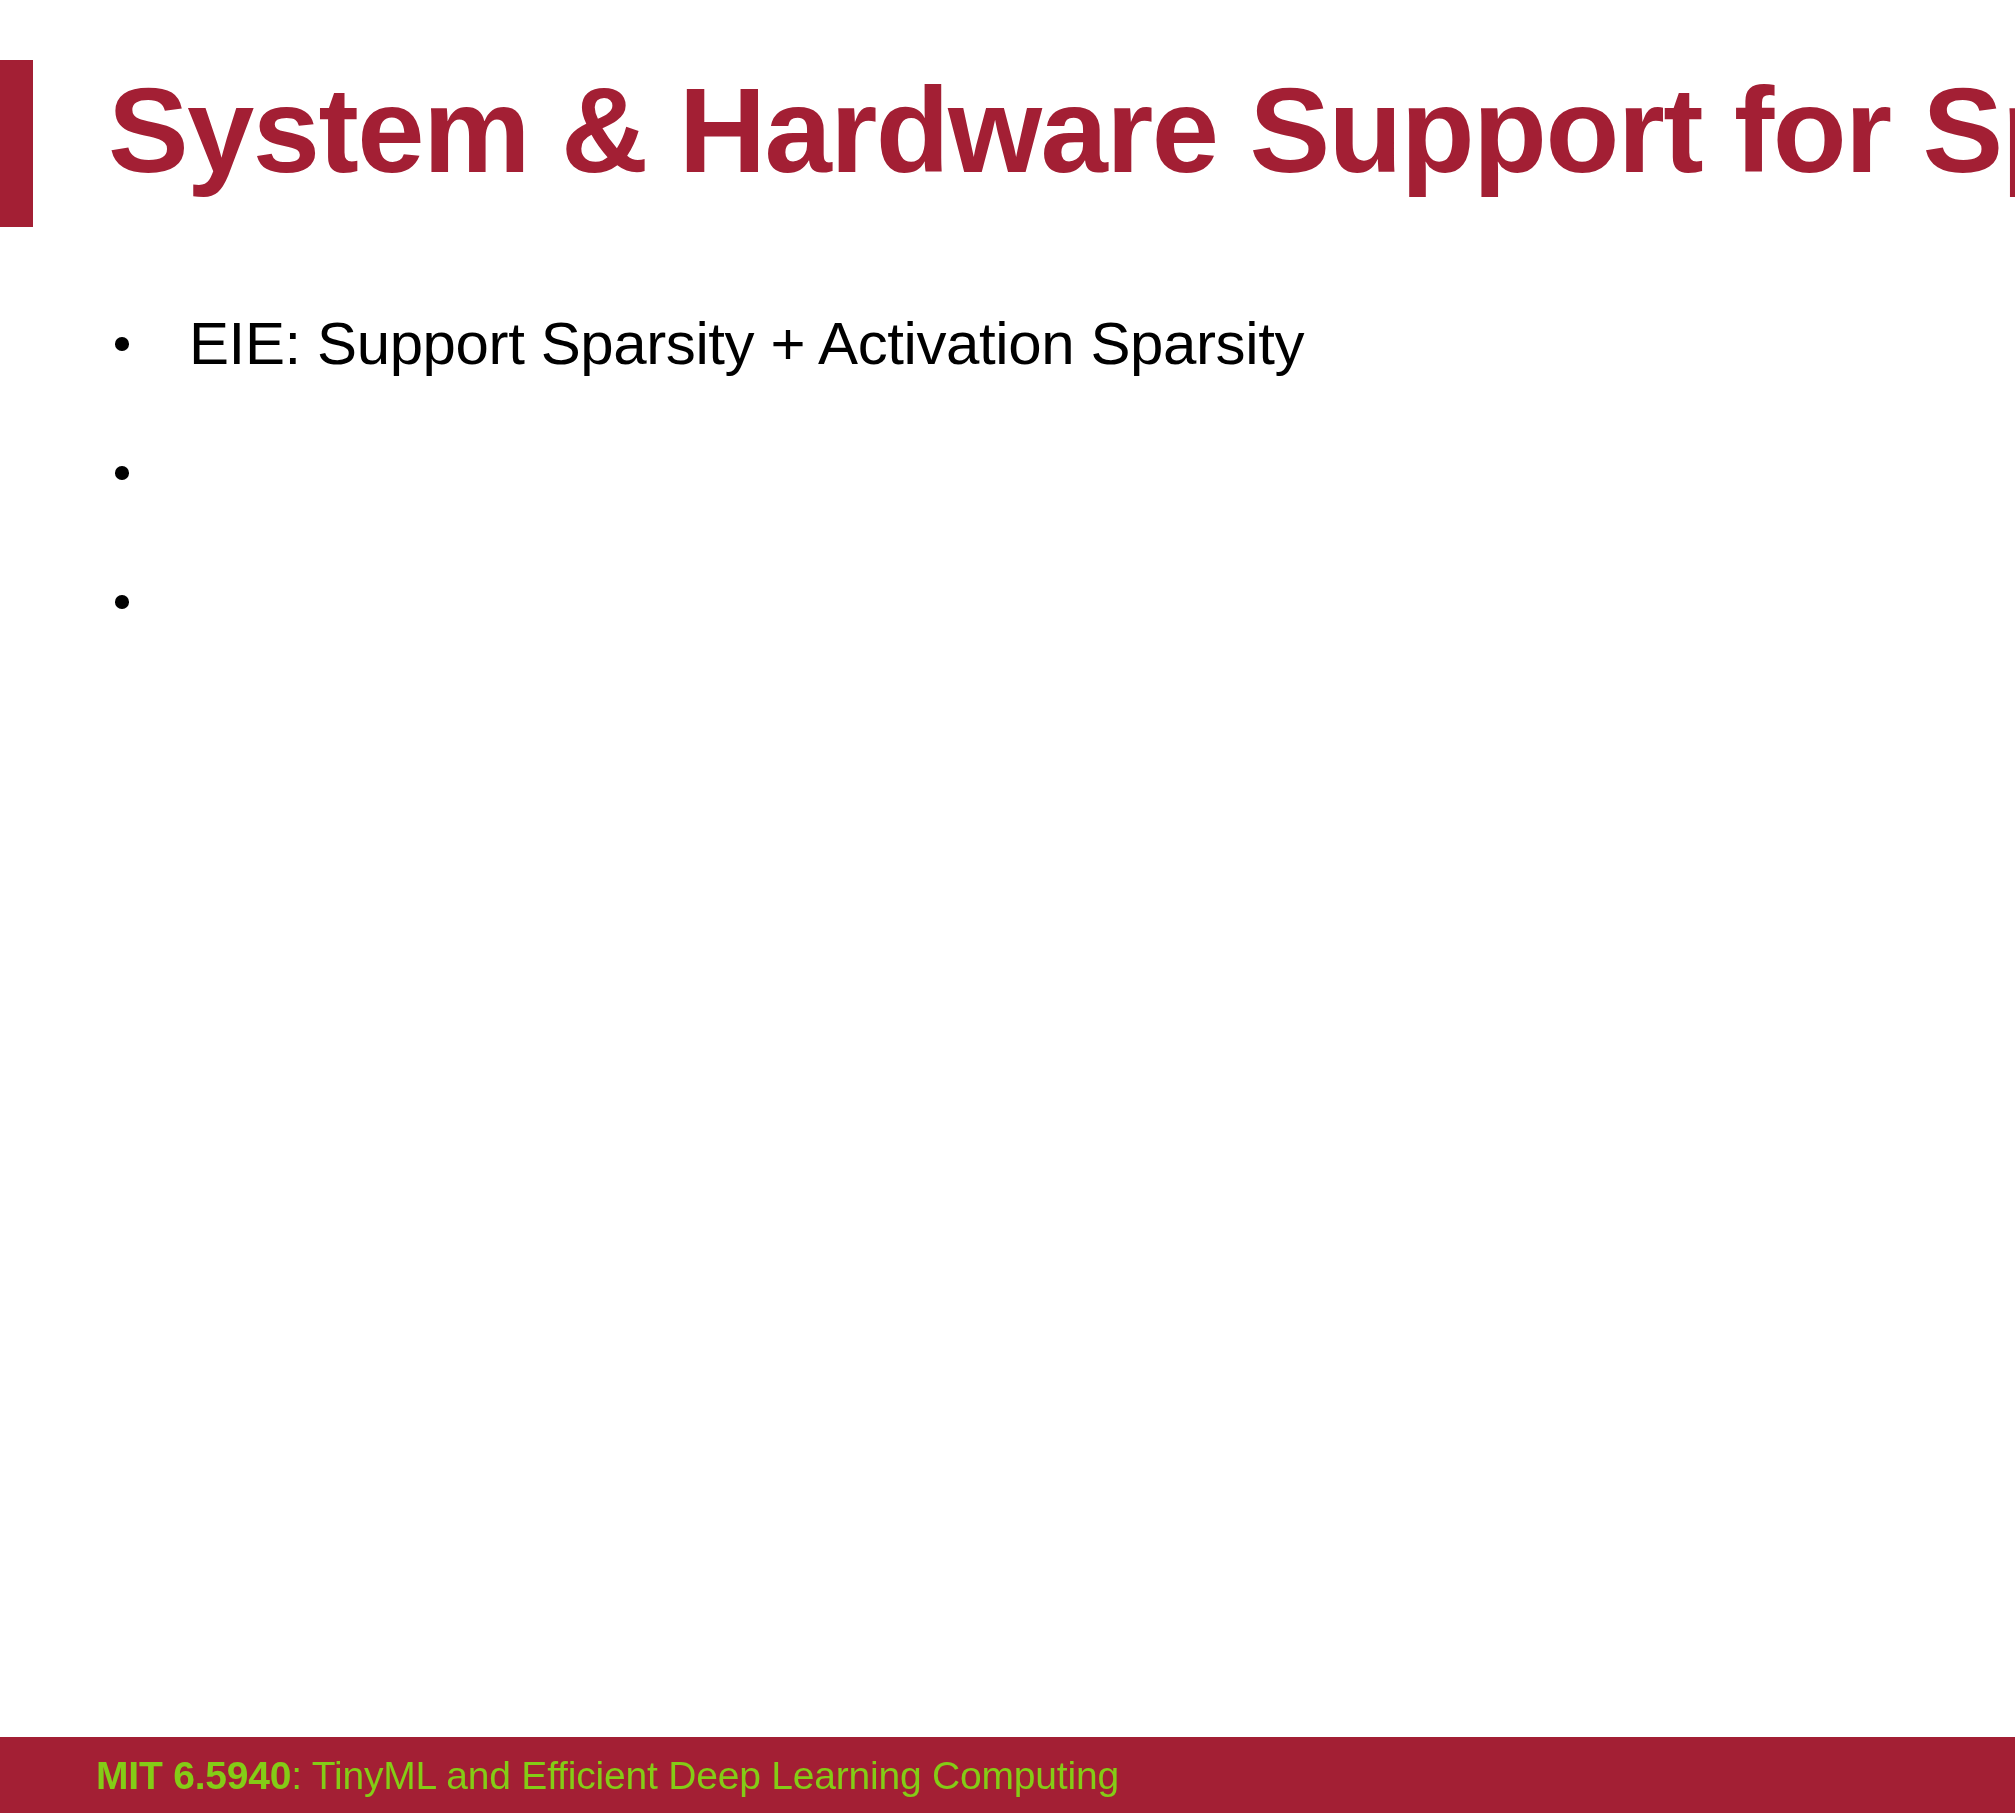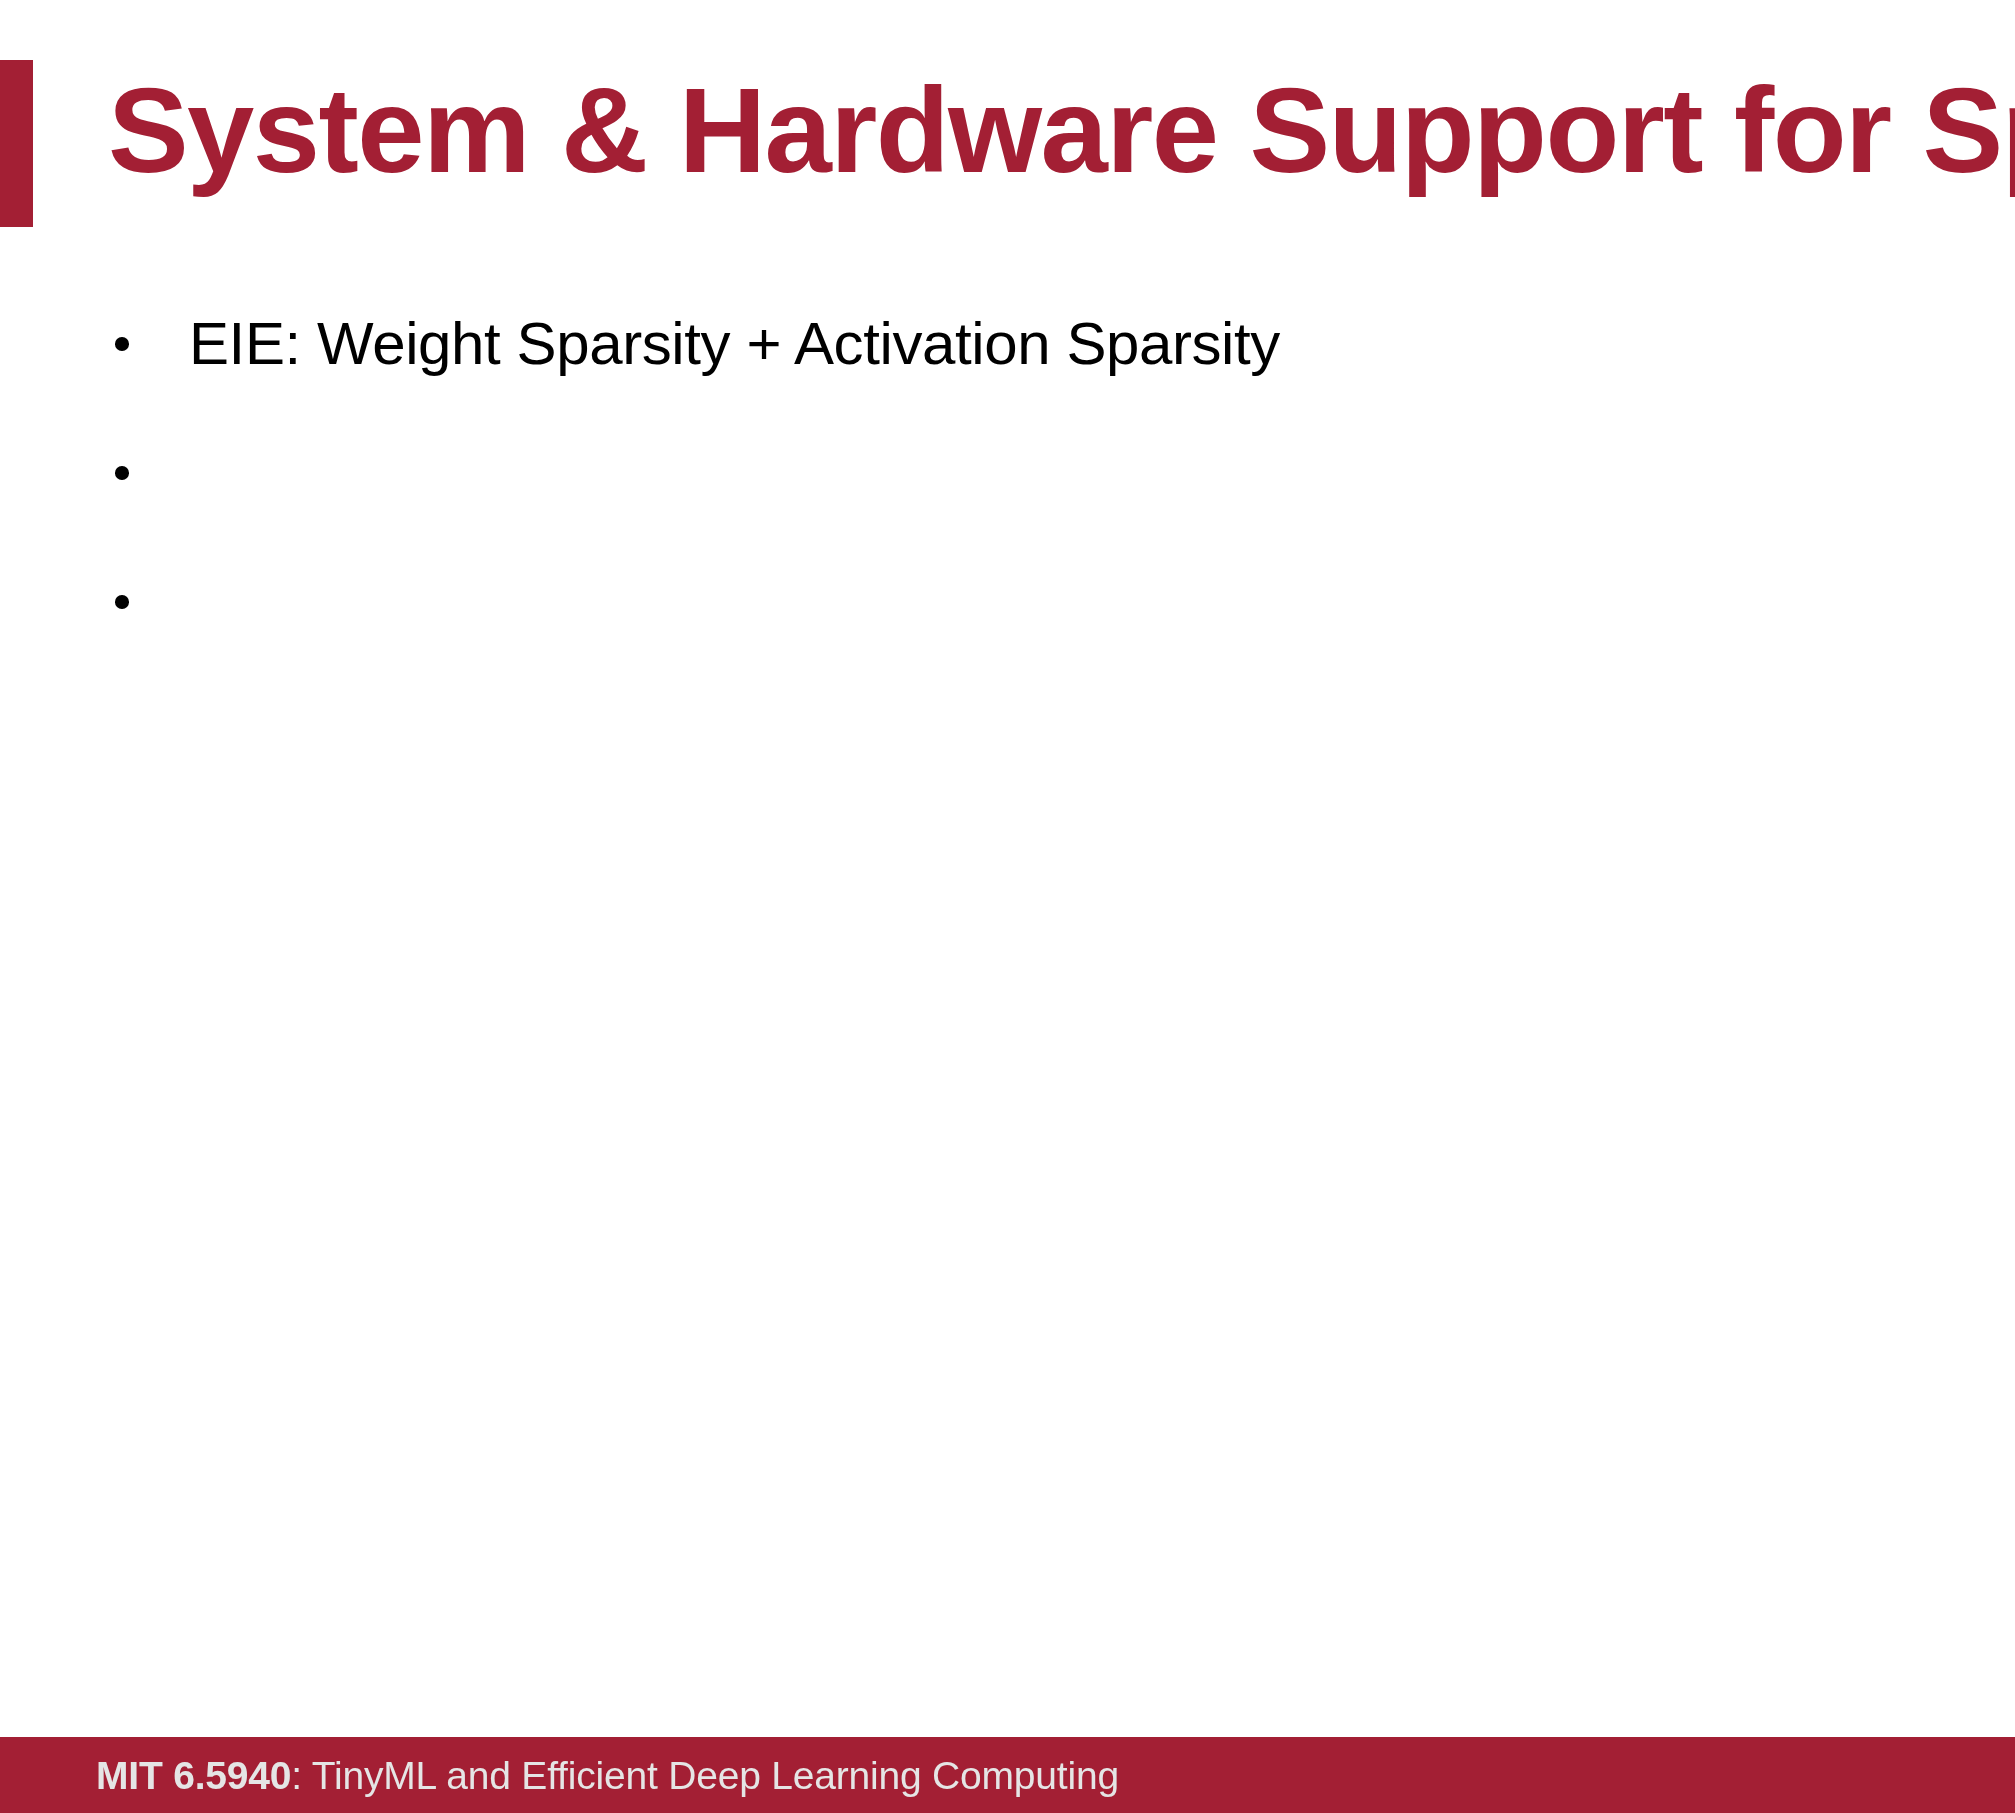--- a/index.html
+++ b/index.html
@@ -103,21 +103,21 @@
     align-items: center;
     box-sizing: border-box;
   }
   #footer-left {
     position: absolute;
     left: 96px;
     top: 50%;
     transform: translateY(-50%);
     font-size: 39px;
     line-height: 40px;
-    color: #e5e5e5;
+    color: #84cc16;
     white-space: nowrap;
     letter-spacing: -0.2px;
   }
   #footer-course-code {
     font-weight: 700;
   }
   #footer-course-name {
     font-weight: 400;
   }
 </style>
@@ -127,21 +127,21 @@
 <div id="slide">
 
   <div id="title-row">
     <div id="title-accent-bar"></div>
     <h1 id="page-title">System &amp; Hardware Support for Sparsity</h1>
   </div>
 
   <ul id="bullet-list">
     <li class="bullet-row">
       <span class="bullet-marker"></span>
-      <span class="bullet-text">EIE: Weight Sparsity + Activation Sparsity</span>
+      <span class="bullet-text">EIE: Support Sparsity + Activation Sparsity</span>
     </li>
     <li class="bullet-row">
       <span class="bullet-marker"></span>
     </li>
     <li class="bullet-row">
       <span class="bullet-marker"></span>
     </li>
   </ul>
 
   <div id="footer-bar">

